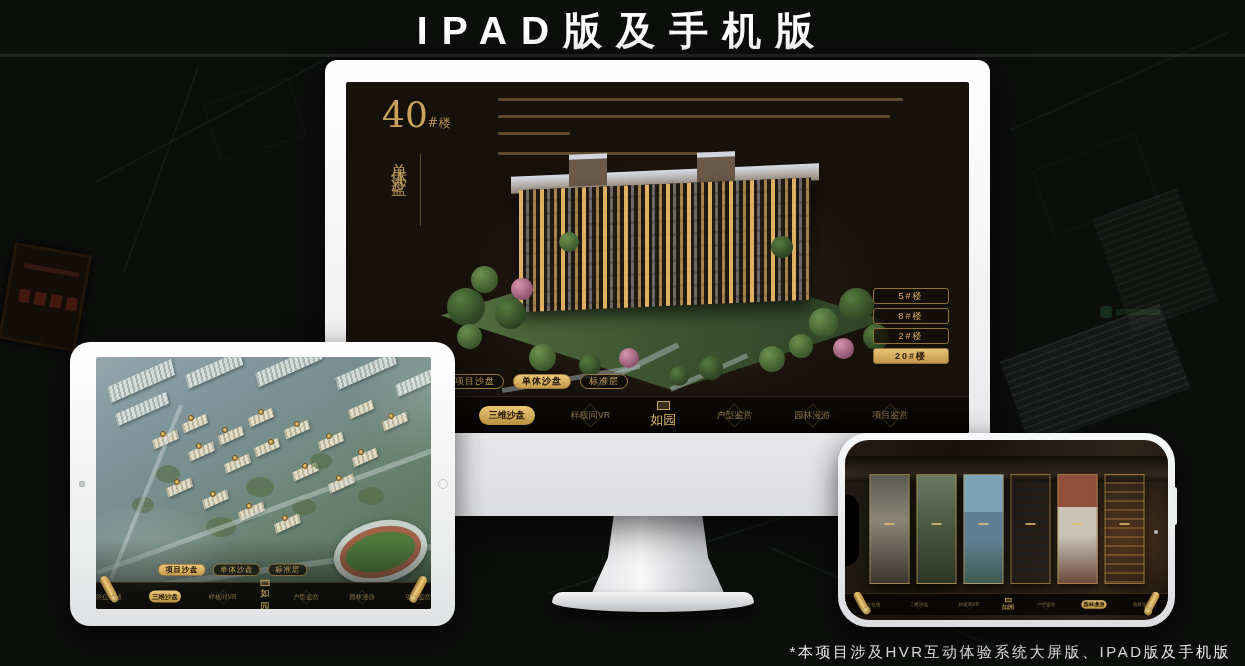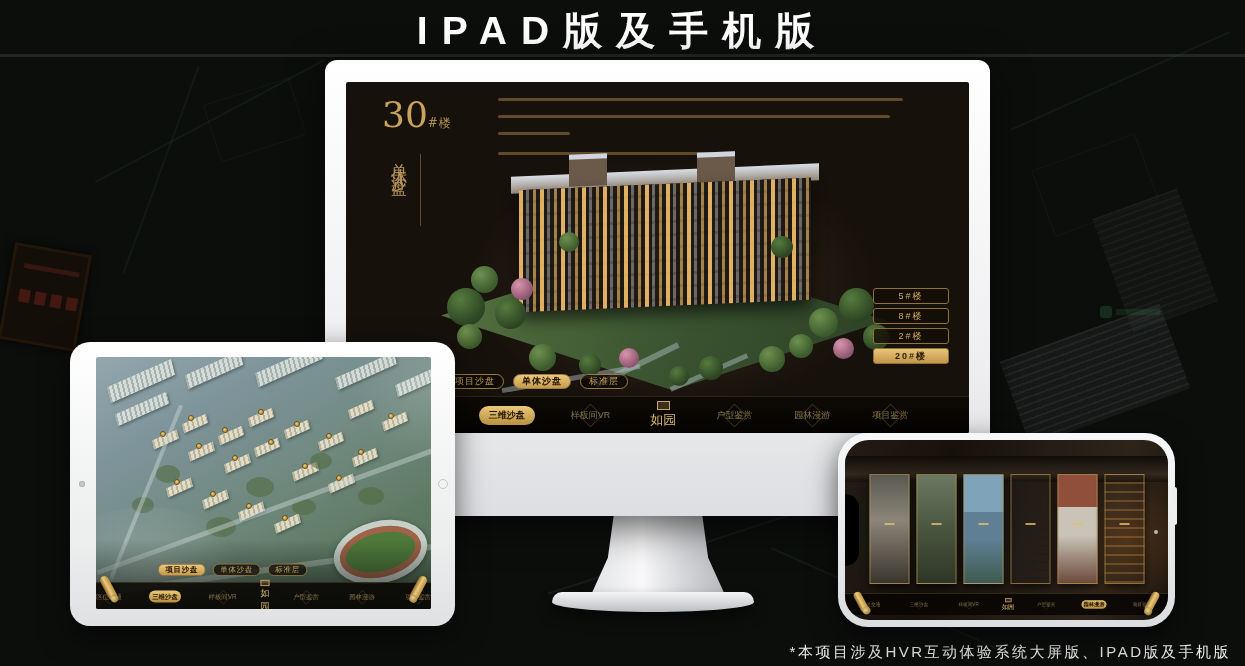--- a/index.html
+++ b/index.html
@@ -200,21 +200,21 @@
 <div class="page-title">IPAD版及手机版</div>
 <div class="footnote">*本项目涉及HVR互动体验系统大屏版、IPAD版及手机版</div>
 
 <div class="stand-neck"></div>
 <div class="stand-base"></div>
 
 <div class="monitor">
   <div class="m-screen">
 
     <div class="m-num">
-      <span>30</span><span class="m-unit">#楼</span>
+      <span>40</span><span class="m-unit">#楼</span>
     </div>
     <div class="m-vert">单体沙盘</div>
     <div class="m-vert-rule"></div>
 
     <div>
       <div class="desc-line" style="left:152px;top:16px;width:405px;"></div>
       <div class="desc-line" style="left:152px;top:33px;width:392px;"></div>
       <div class="desc-line" style="left:152px;top:50px;width:72px;"></div>
       <div class="desc-line" style="left:152px;top:70px;width:218px;"></div>
     </div>

